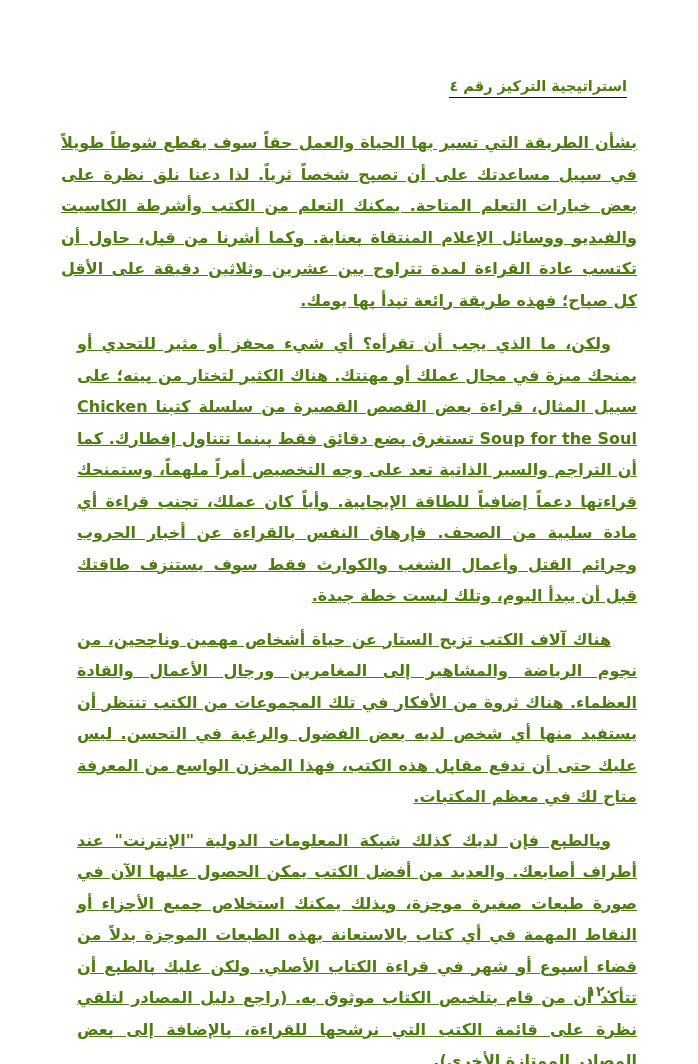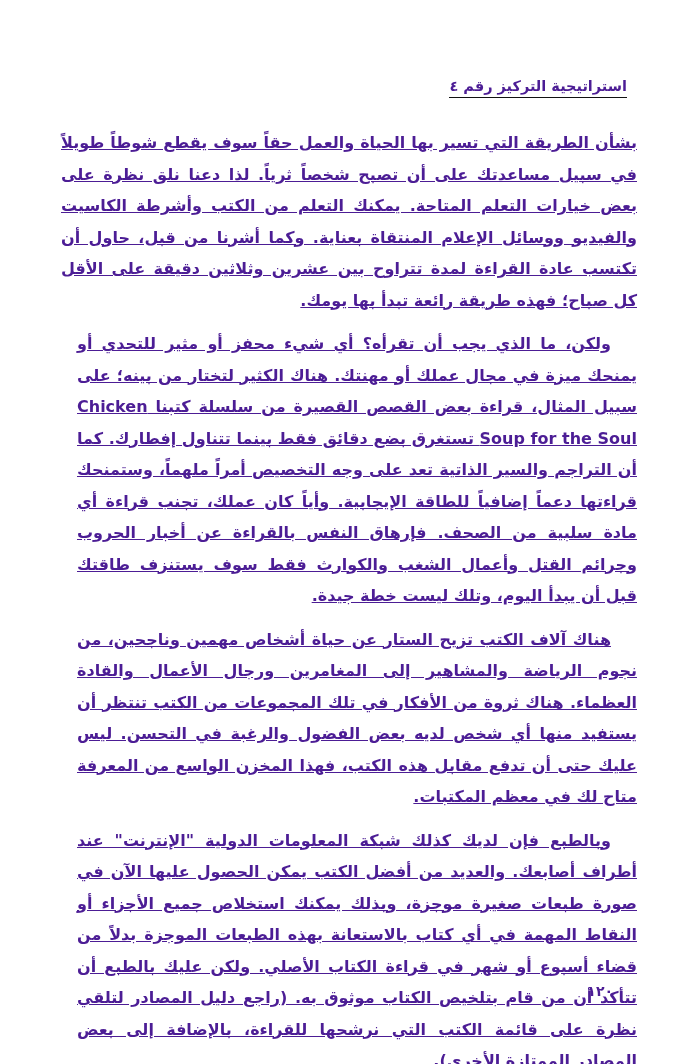--- a/index.html
+++ b/index.html
@@ -5,21 +5,21 @@
   html, body {
     margin: 0;
     padding: 0;
     background: #ffffff;
   }
   .page {
     position: relative;
     width: 698px;
     height: 1064px;
     background: #ffffff;
-    color: #4c1d95;
+    color: #4d7c0f;
     font-family: "DejaVu Sans", sans-serif;
     overflow: hidden;
   }
   .running-head-wrap {
     position: absolute;
     top: 76px;
     right: 71px;
     direction: rtl;
     text-align: right;
   }

